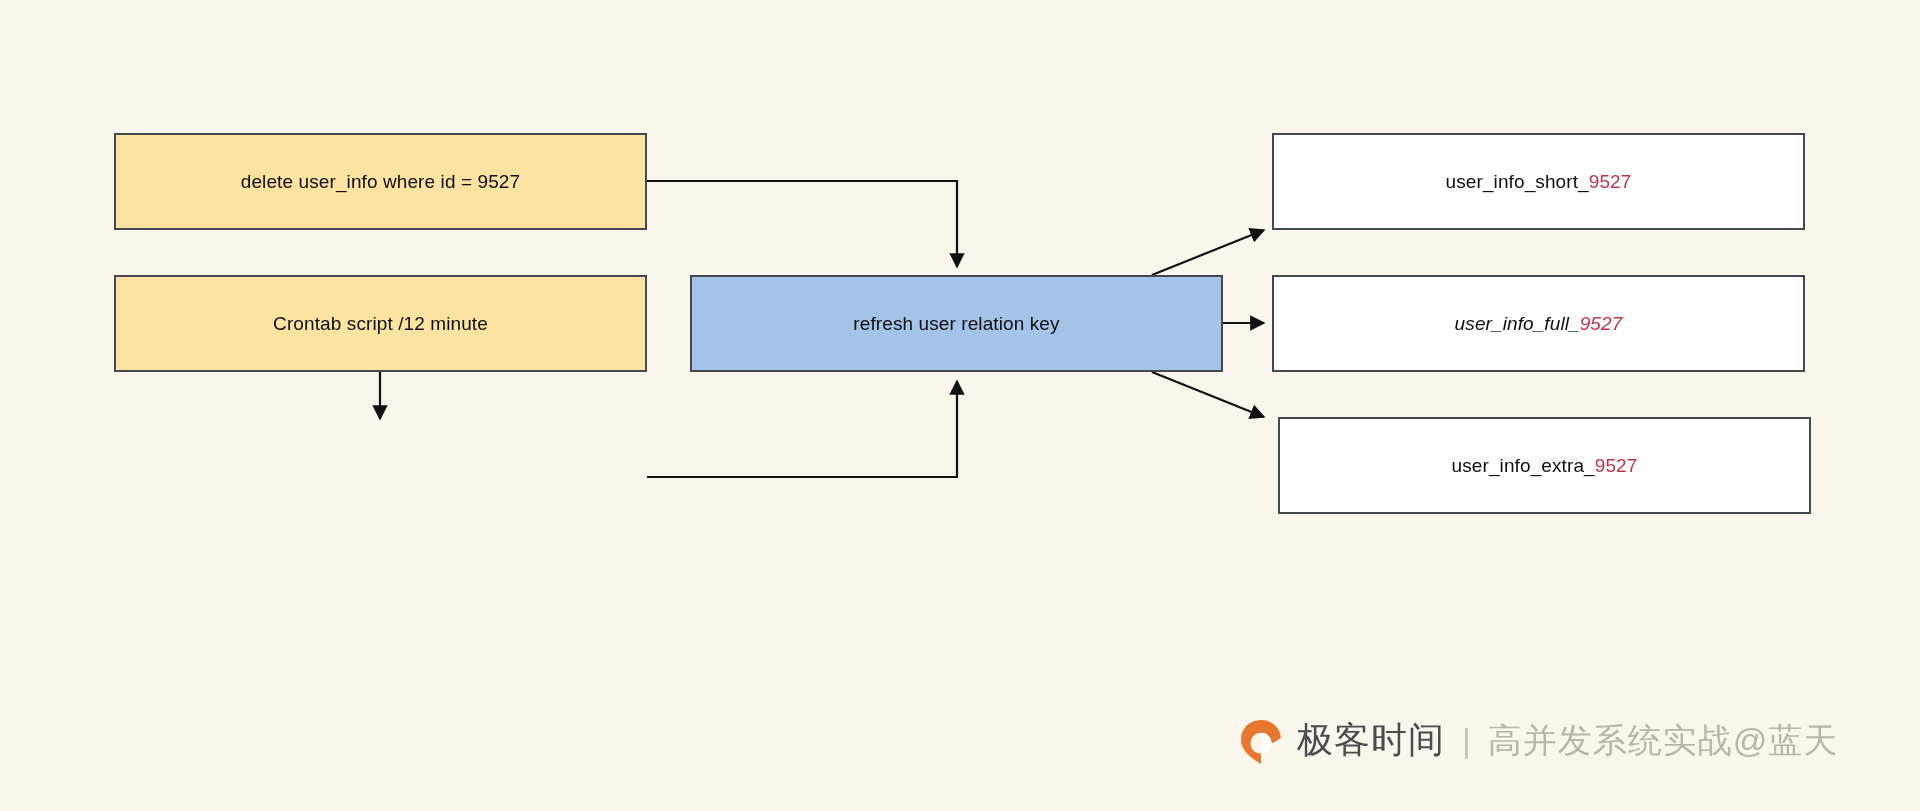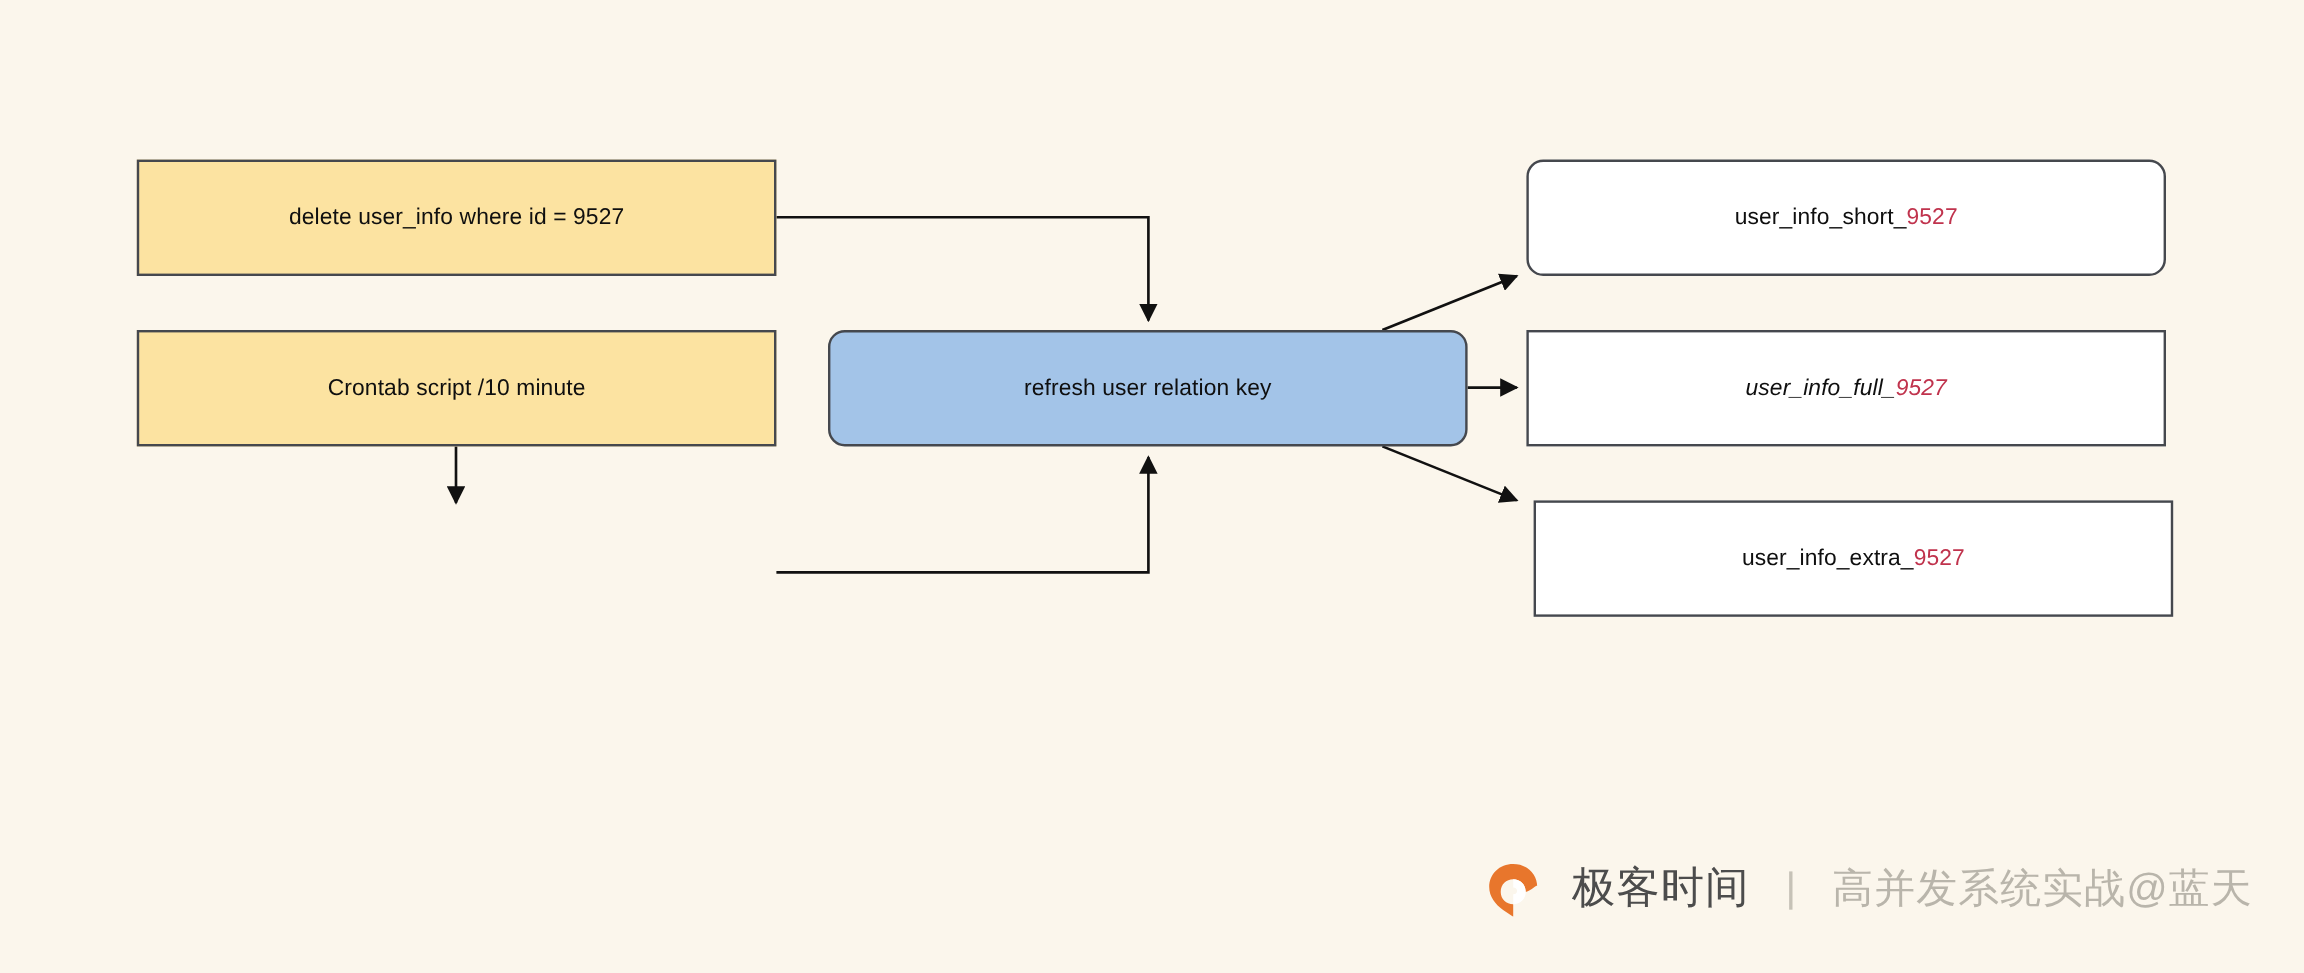--- a/index.html
+++ b/index.html
@@ -44,33 +44,33 @@
   .node.yellow { background: #fce3a1; }
   .node.blue   { background: #a3c4e8; }
   .node.white  { background: #ffffff; }
   .node-label { padding: 0 10px; white-space: pre-line; }
   .accent { color: #c0334d; }
 
   
   #node-delete  { left: 98px;  top: 133px; width: 533px; height: 97px; }
   #node-crontab { left: 98px;  top: 275px; width: 533px; height: 97px; }
   #node-select  { left: 98px;  top: 427px; width: 533px; height: 100px; }
-  #node-refresh { left: 674px; top: 275px; width: 533px; height: 97px; border-radius: 14px; }
-  #node-short   { left: 1256px; top: 133px; width: 533px; height: 97px; border-radius: 14px; }
+  #node-refresh { left: 674px; top: 275px; width: 533px; height: 97px; }
+  #node-short   { left: 1256px; top: 133px; width: 533px; height: 97px; }
   #node-full    { left: 1256px; top: 275px; width: 533px; height: 97px; font-style: italic; }
   #node-extra   { left: 1262px; top: 417px; width: 533px; height: 97px; }
 
   
   #watermark {
     position: absolute;
     left: 1222px;
     top: 716px;
     display: flex;
     align-items: center;
-    gap: 26px;
+    gap: 13px;
     user-select: none;
   }
   #wm-logo {
     width: 46px;
     height: 46px;
     position: relative;
     flex: 0 0 auto;
   }
   #wm-brand {
     font-size: 36px;
@@ -114,21 +114,21 @@
     <path d="M 1207 323 L 1248 323" fill="none" stroke="#111111" stroke-width="2.2" marker-end="url(#arrow)"></path>
 
     <path d="M 1136 372 L 1248 417" fill="none" stroke="#111111" stroke-width="2.2" marker-end="url(#arrow)"></path>
   </svg>
 
   <div class="node yellow" id="node-delete">
     <span class="node-label">delete user_info where id = 9527</span>
   </div>
 
   <div class="node yellow" id="node-crontab">
-    <span class="node-label">Crontab script /10 minute</span>
+    <span class="node-label">Crontab script /12 minute</span>
   </div>
 
 
   <div class="node blue" id="node-refresh">
     <span class="node-label">refresh user relation key</span>
   </div>
 
   <div class="node white" id="node-short">
     <span class="node-label"><span>user_info_short_</span><span class="accent">9527</span></span>
   </div>

